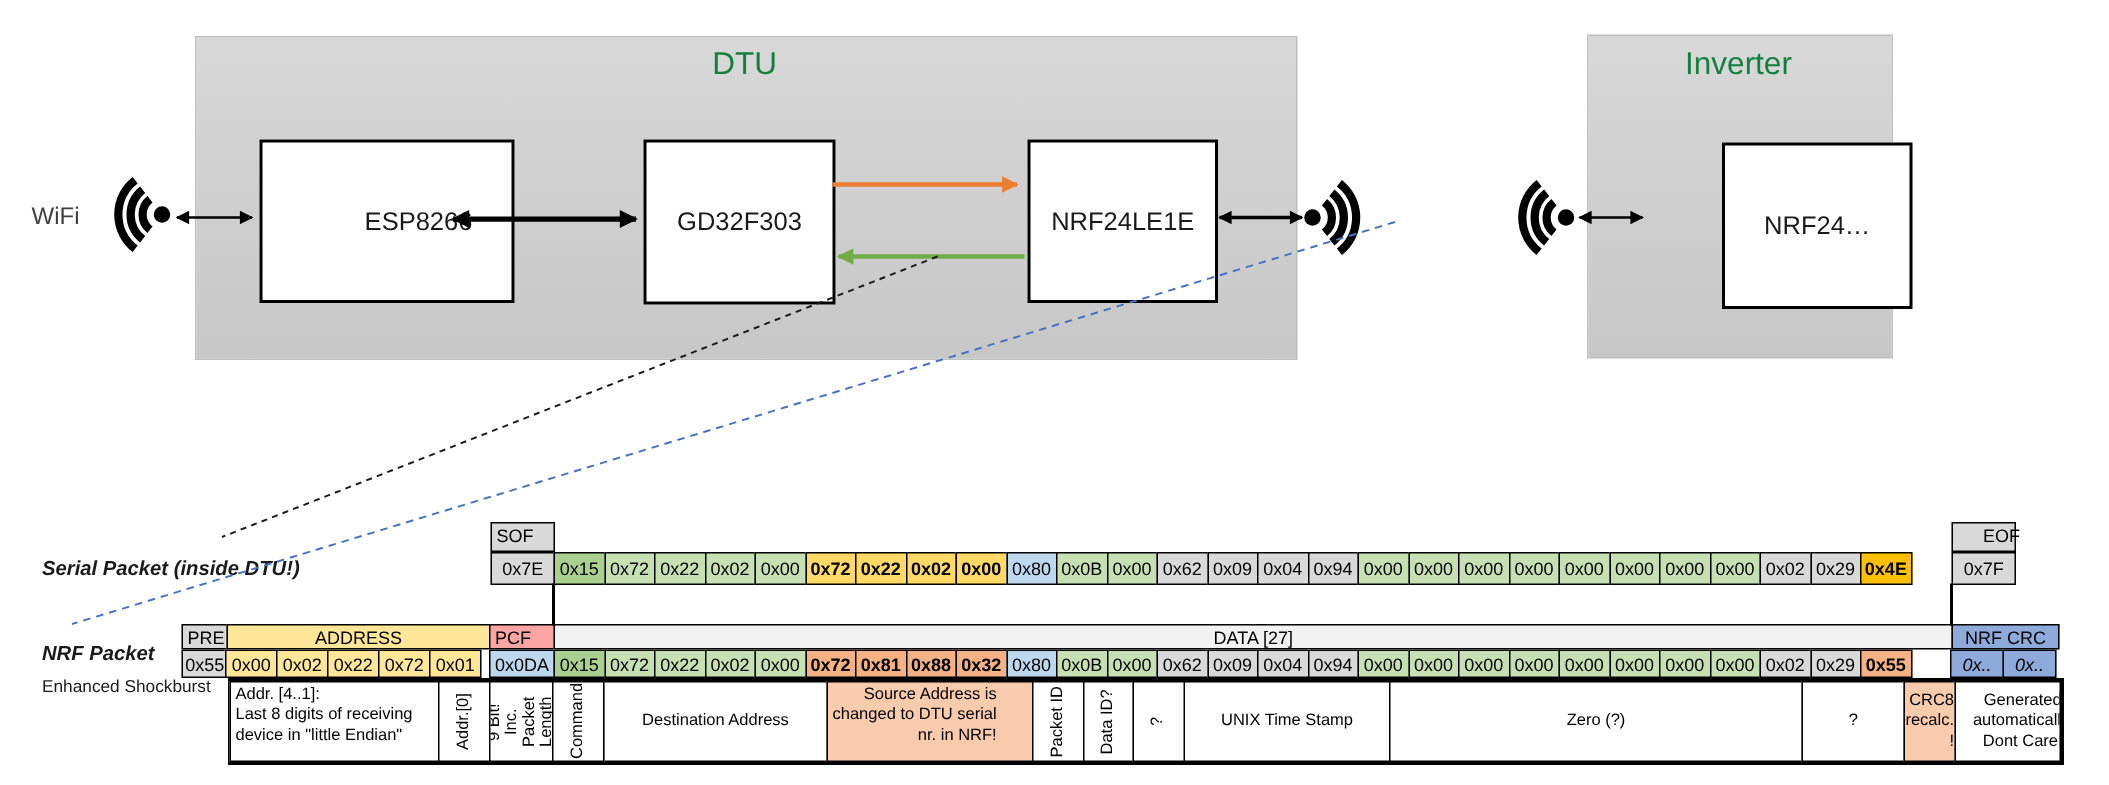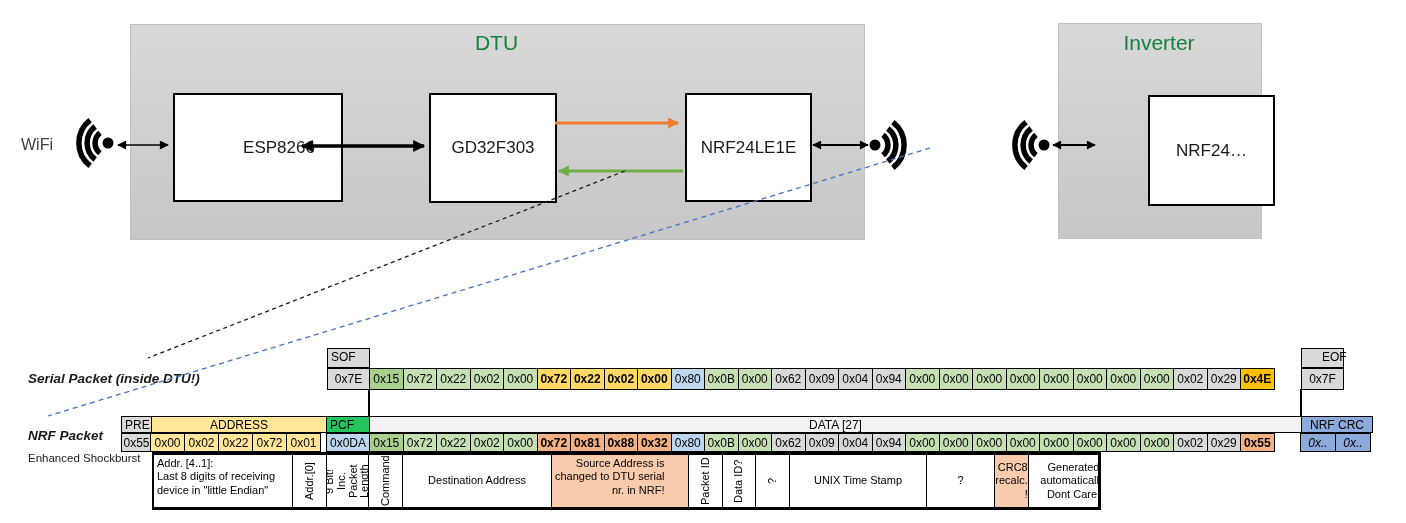--- a/index.html
+++ b/index.html
@@ -101,21 +101,21 @@
     <div class="bcell c-green">0x00</div>
     <div class="bcell c-green">0x00</div>
     <div class="bcell c-gray">0x02</div>
     <div class="bcell c-gray">0x29</div>
     <div class="bcell c-amber">0x4E</div>
   </div>
 <div class="abs single c-gray" style="left:1301px;top:368px;width:43px;height:22px;">0x7F</div>
 
 <div class="abs hdr" style="left:121px;top:416px;width:31px;height:17px;">PRE</div>
 <div class="abs hdr c-yellow center" style="left:151px;top:416px;width:176px;height:17px;background:#FFE699;">ADDRESS</div>
-<div class="abs hdr" style="left:326px;top:416px;width:44px;height:17px;background:#22c55e;">PCF</div>
+<div class="abs hdr" style="left:326px;top:416px;width:44px;height:17px;background:#fca5a5;">PCF</div>
 <div class="abs hdr center" style="left:369px;top:416px;width:933px;height:17px;background:#F2F2F2;">DATA [27]</div>
 <div class="abs hdr center" style="left:1301px;top:416px;width:72px;height:17px;background:#8EAADB;">NRF CRC</div>
 
 <div class="abs single c-gray" style="left:121px;top:433px;width:31px;height:19px;">0x55</div>
 <div id="addr-bytes" class="abs row h19" style="left:151px;top:433px;">
     <div class="bcell c-yellow" style="width: 35px;">0x00</div>
     <div class="bcell c-yellow" style="width: 35px;">0x02</div>
     <div class="bcell c-yellow" style="width: 35px;">0x22</div>
     <div class="bcell c-yellow" style="width: 35px;">0x72</div>
     <div class="bcell c-yellow" style="width: 35px;">0x01</div>
@@ -165,20 +165,21 @@
 Length</div>
     <div class="acell rot" style="width: 35px;">Command</div>
     <div class="acell" style="width: 150px;">Destination Address</div>
     <div class="acell bg-orange left" style="width: 138px;">Source Address is
 changed to DTU serial
 nr. in NRF!</div>
     <div class="acell rot" style="width: 35px;">Packet ID</div>
     <div class="acell rot" style="width: 34px;">Data ID?</div>
     <div class="acell rot" style="width: 35px;">?</div>
     <div class="acell" style="width: 138px;">UNIX Time Stamp</div>
+    <div class="acell" style="width: 276px;">Zero (?)</div>
     <div class="acell" style="width: 69px;">?</div>
     <div class="acell bg-orange" style="width: 35px;">CRC8
 recalc.
 !</div>
     <div class="acell" style="width: 71px; padding-left: 20px;">Generated
 automatically.
 Dont Care!</div>
   </div>
 
 <div class="abs" style="left:368px;top:389px;width:2px;height:28px;background:#000;"></div>

